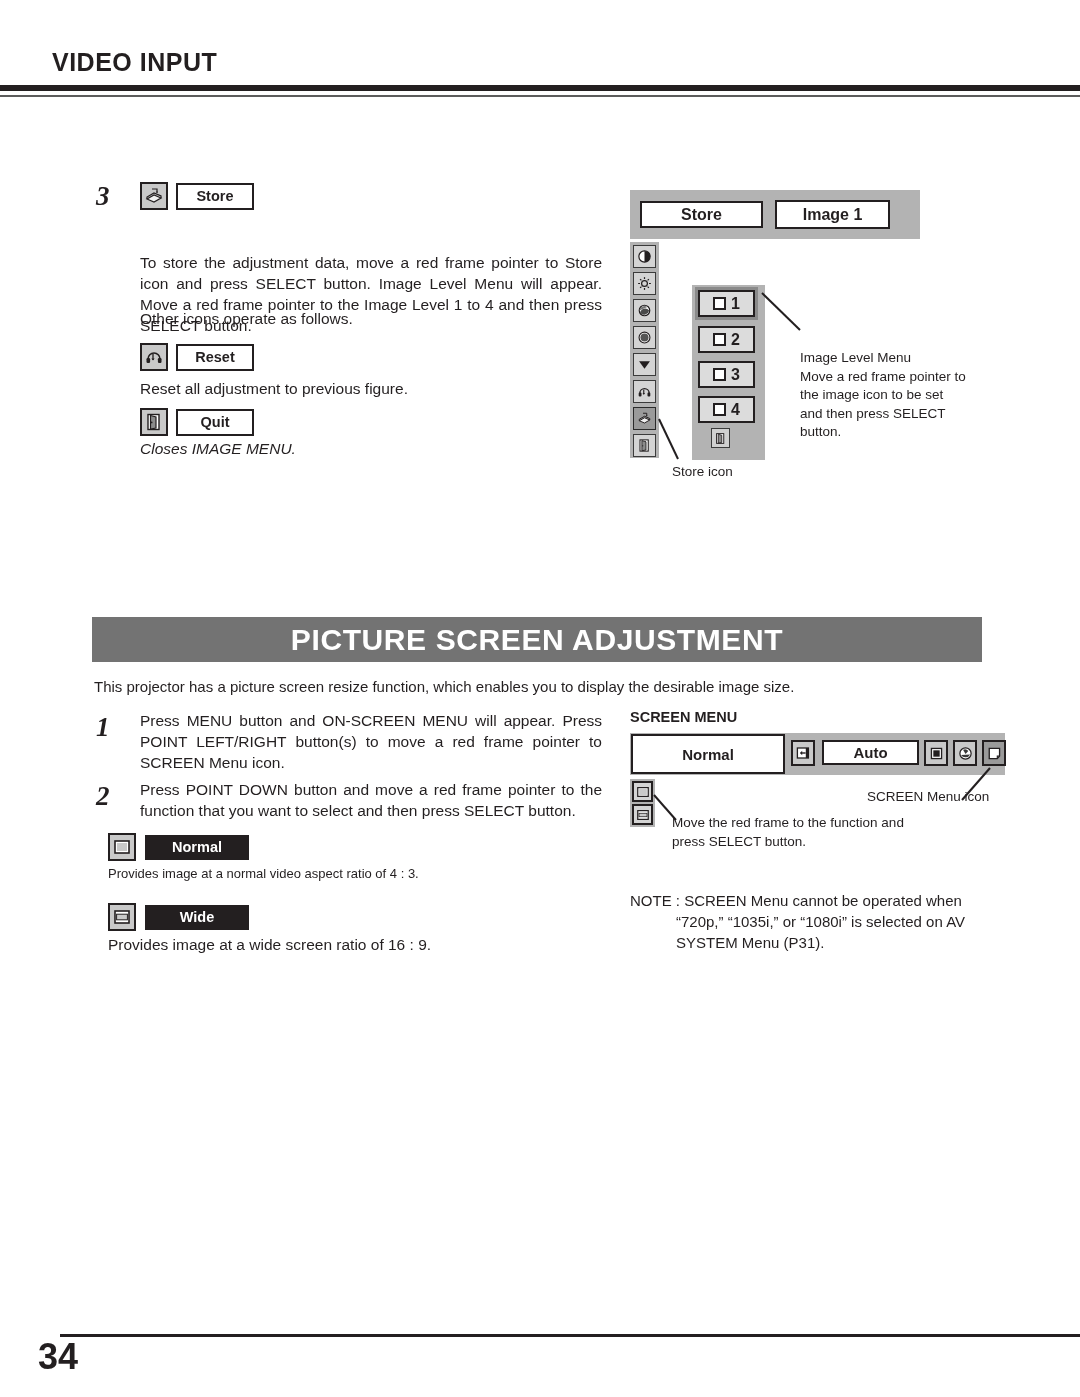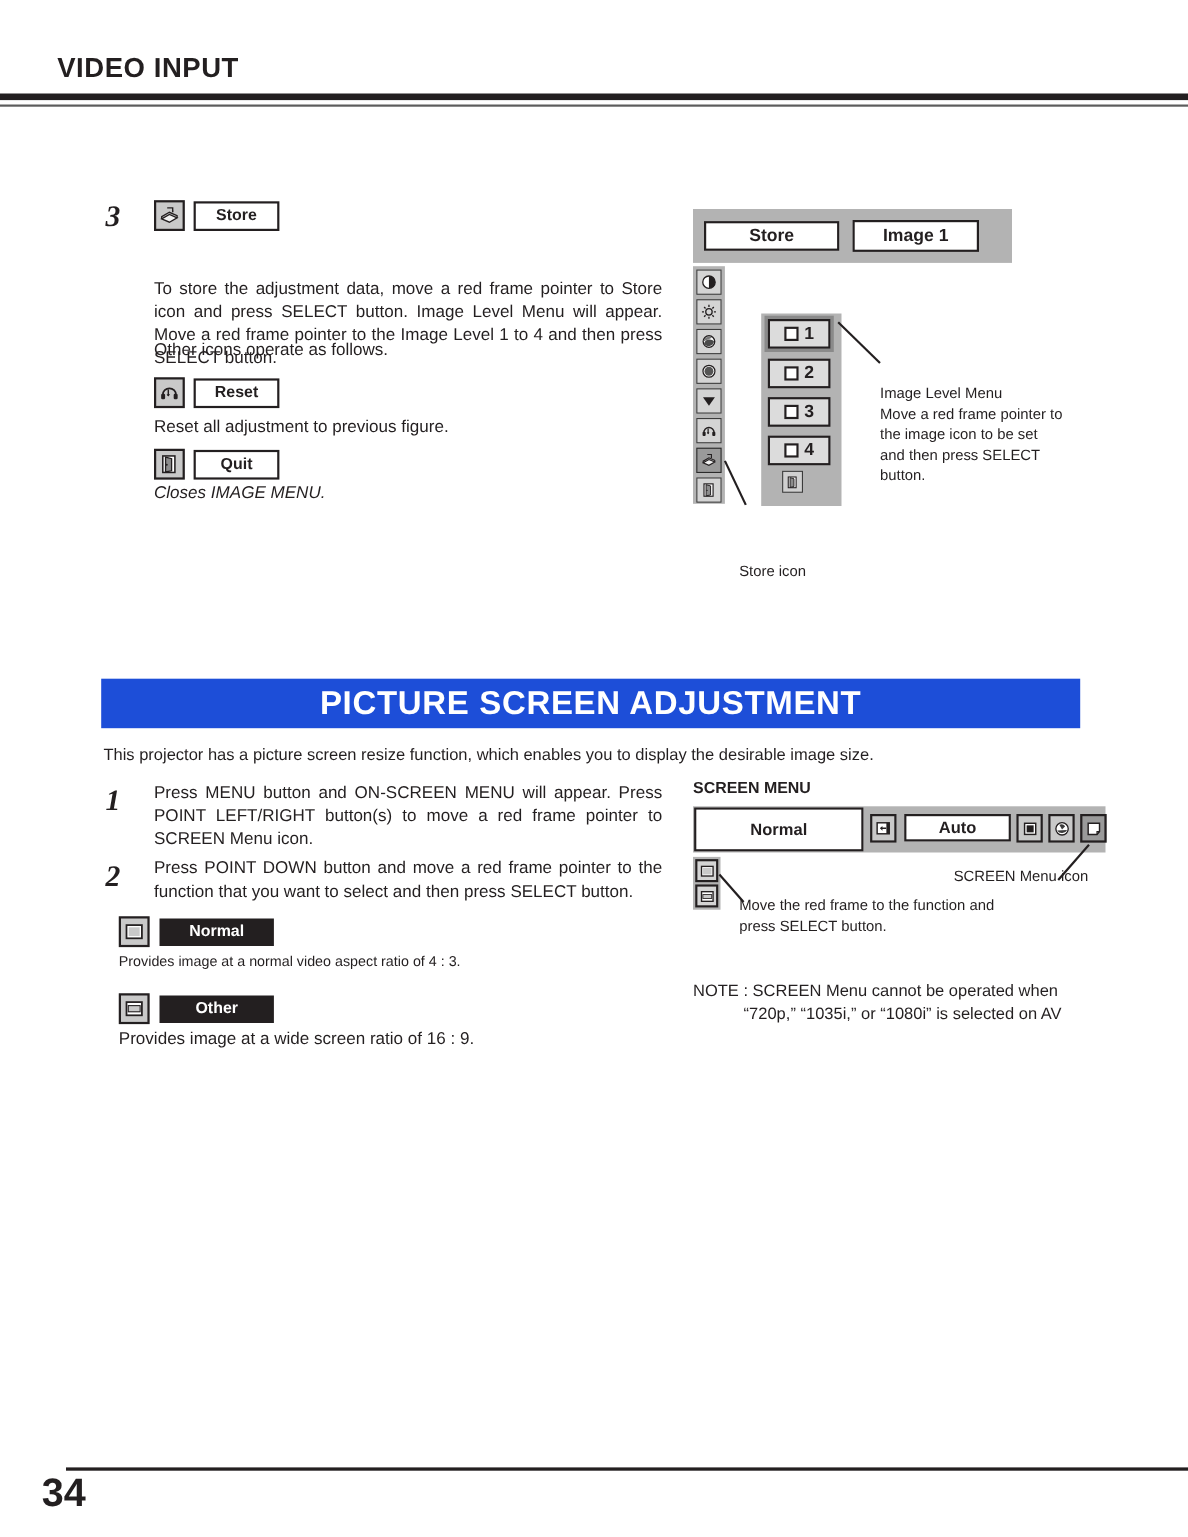--- a/index.html
+++ b/index.html
@@ -133,21 +133,21 @@
     box-sizing: border-box;
   }
 
   
   .banner {
     position: absolute;
     left: 92px;
     top: 617px;
     width: 890px;
     height: 45px;
-    background: #1d4ed8;
+    background: #737373;
     color: #ffffff;
     font-size: 30px;
     font-weight: bold;
     letter-spacing: 0.6px;
     display: flex;
     align-items: center;
     justify-content: center;
   }
   .intro-line {
     position: absolute;
@@ -274,21 +274,21 @@
     display: flex; align-items: center; justify-content: center;
   }
 
   .callout-text {
     position: absolute;
     font-size: 13.5px;
     line-height: 18.5px;
     color: #231f20;
   }
   #callout-level { left: 800px; top: 325px; width: 195px; margin-top: 24px; }
-  #callout-storeicon { left: 672px; top: 463px; margin-top: 48px; }
+  #callout-storeicon { left: 672px; top: 463px; }
 
   svg.leader { position: absolute; overflow: visible; pointer-events: none; }
 
   
   .sm-title {
     position: absolute;
     left: 630px;
     top: 709px;
     font-size: 14.5px;
     font-weight: bold;
@@ -554,21 +554,21 @@
   </div>
   <div class="normal-desc">Provides image at a normal video aspect ratio of 4 : 3.</div>
 
   <div class="icon-row" style="left:108px; top:903px;">
     <div class="osd-icon">
       <svg width="20" height="20" viewBox="0 0 20 20" aria-hidden="true">
         <rect x="3" y="4" width="14" height="12" fill="#ffffff" stroke="#231f20" stroke-width="1.6"></rect>
         <rect x="4.6" y="7.2" width="10.8" height="5.6" fill="#c9c9c9" stroke="#231f20" stroke-width="1"></rect>
       </svg>
     </div>
-    <div class="lbl-solid">Other</div>
+    <div class="lbl-solid">Wide</div>
   </div>
   <div class="wide-desc">Provides image at a wide screen ratio of 16 : 9.</div>
 
   <div class="sm-title">SCREEN MENU</div>
   <div class="sm-bar"></div>
   <div class="osd-field" id="sm-normal-field">Normal</div>
 
   <div class="sm-sq" id="sm-input-icon">
     <svg width="16" height="16" viewBox="0 0 16 16" aria-hidden="true">
       <rect x="2.4" y="3" width="11" height="10" fill="#ffffff" stroke="#231f20" stroke-width="1.3"></rect>
@@ -621,18 +621,19 @@
 
   <div class="callout-text" id="callout-screenmenu">SCREEN Menu icon</div>
   <div class="callout-text" id="callout-moveframe">
     <div>Move the red frame to the function and</div>
     <div>press SELECT button.</div>
   </div>
 
   <div class="note-block">
     <span>NOTE : </span><span>SCREEN Menu cannot be operated when</span>
     <span class="note-indent">“720p,” “1035i,” or “1080i” is selected on AV</span>
+    <span class="note-indent">SYSTEM Menu (P31).</span>
   </div>
 
   <div class="ftr-rule"></div>
   <div class="ftr-page">34</div>
 
 </div>
 
 </body></html>

